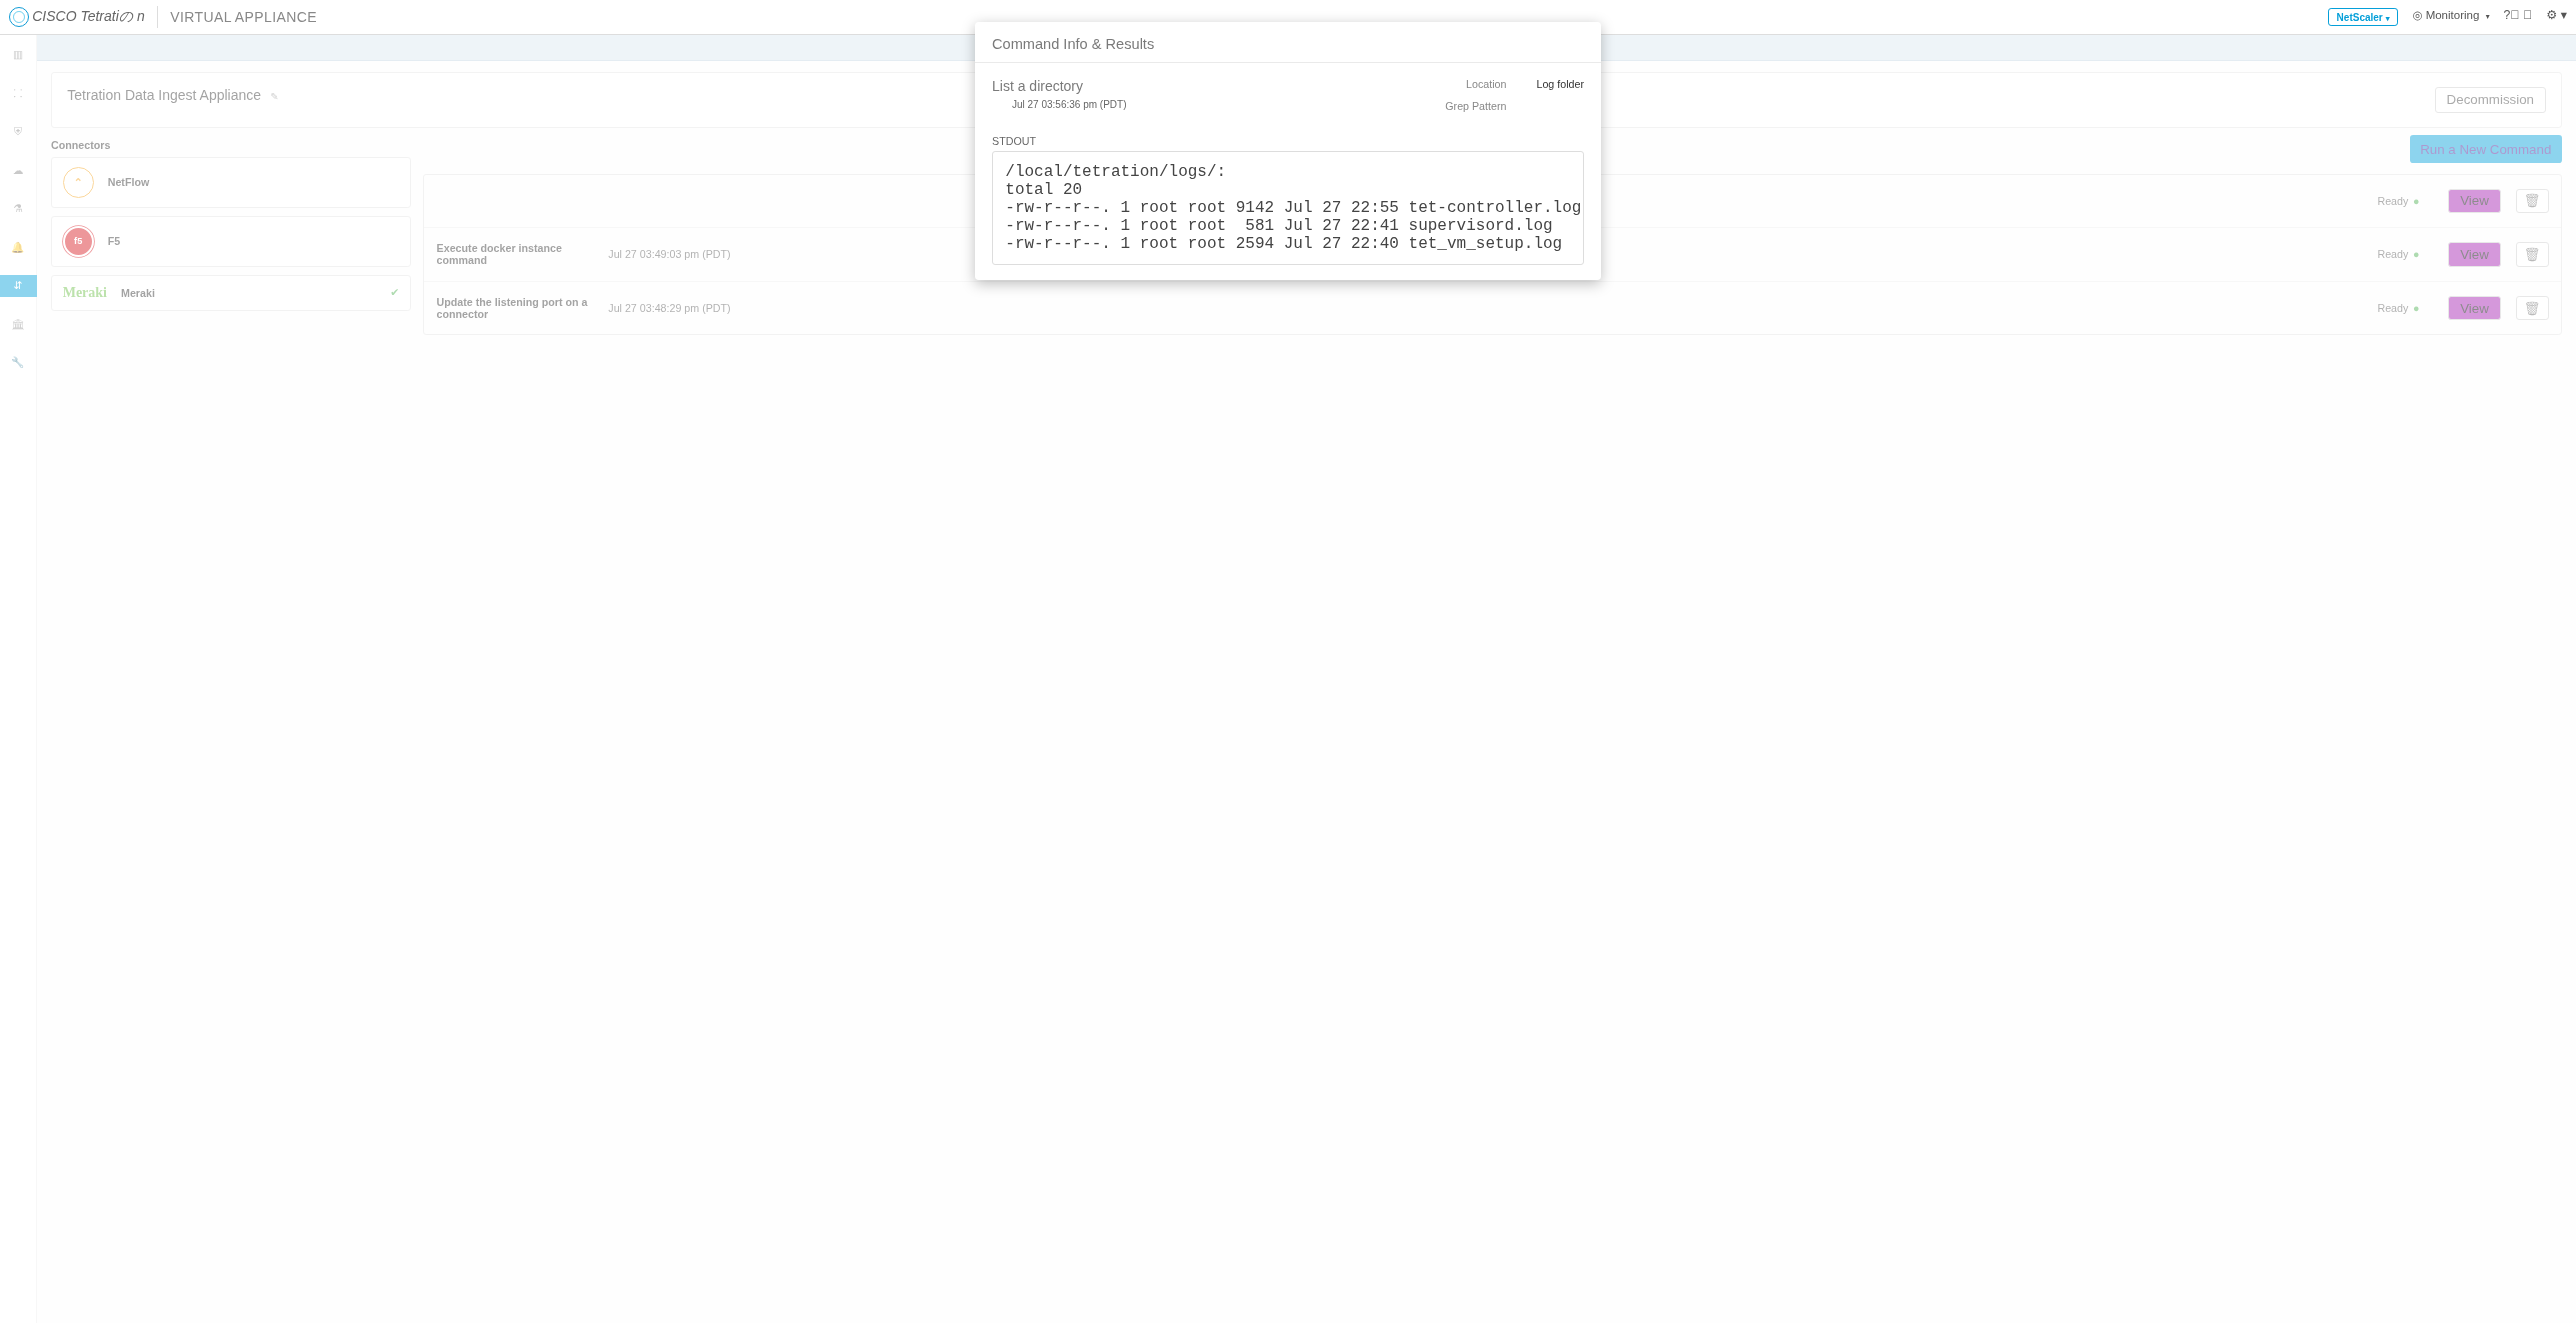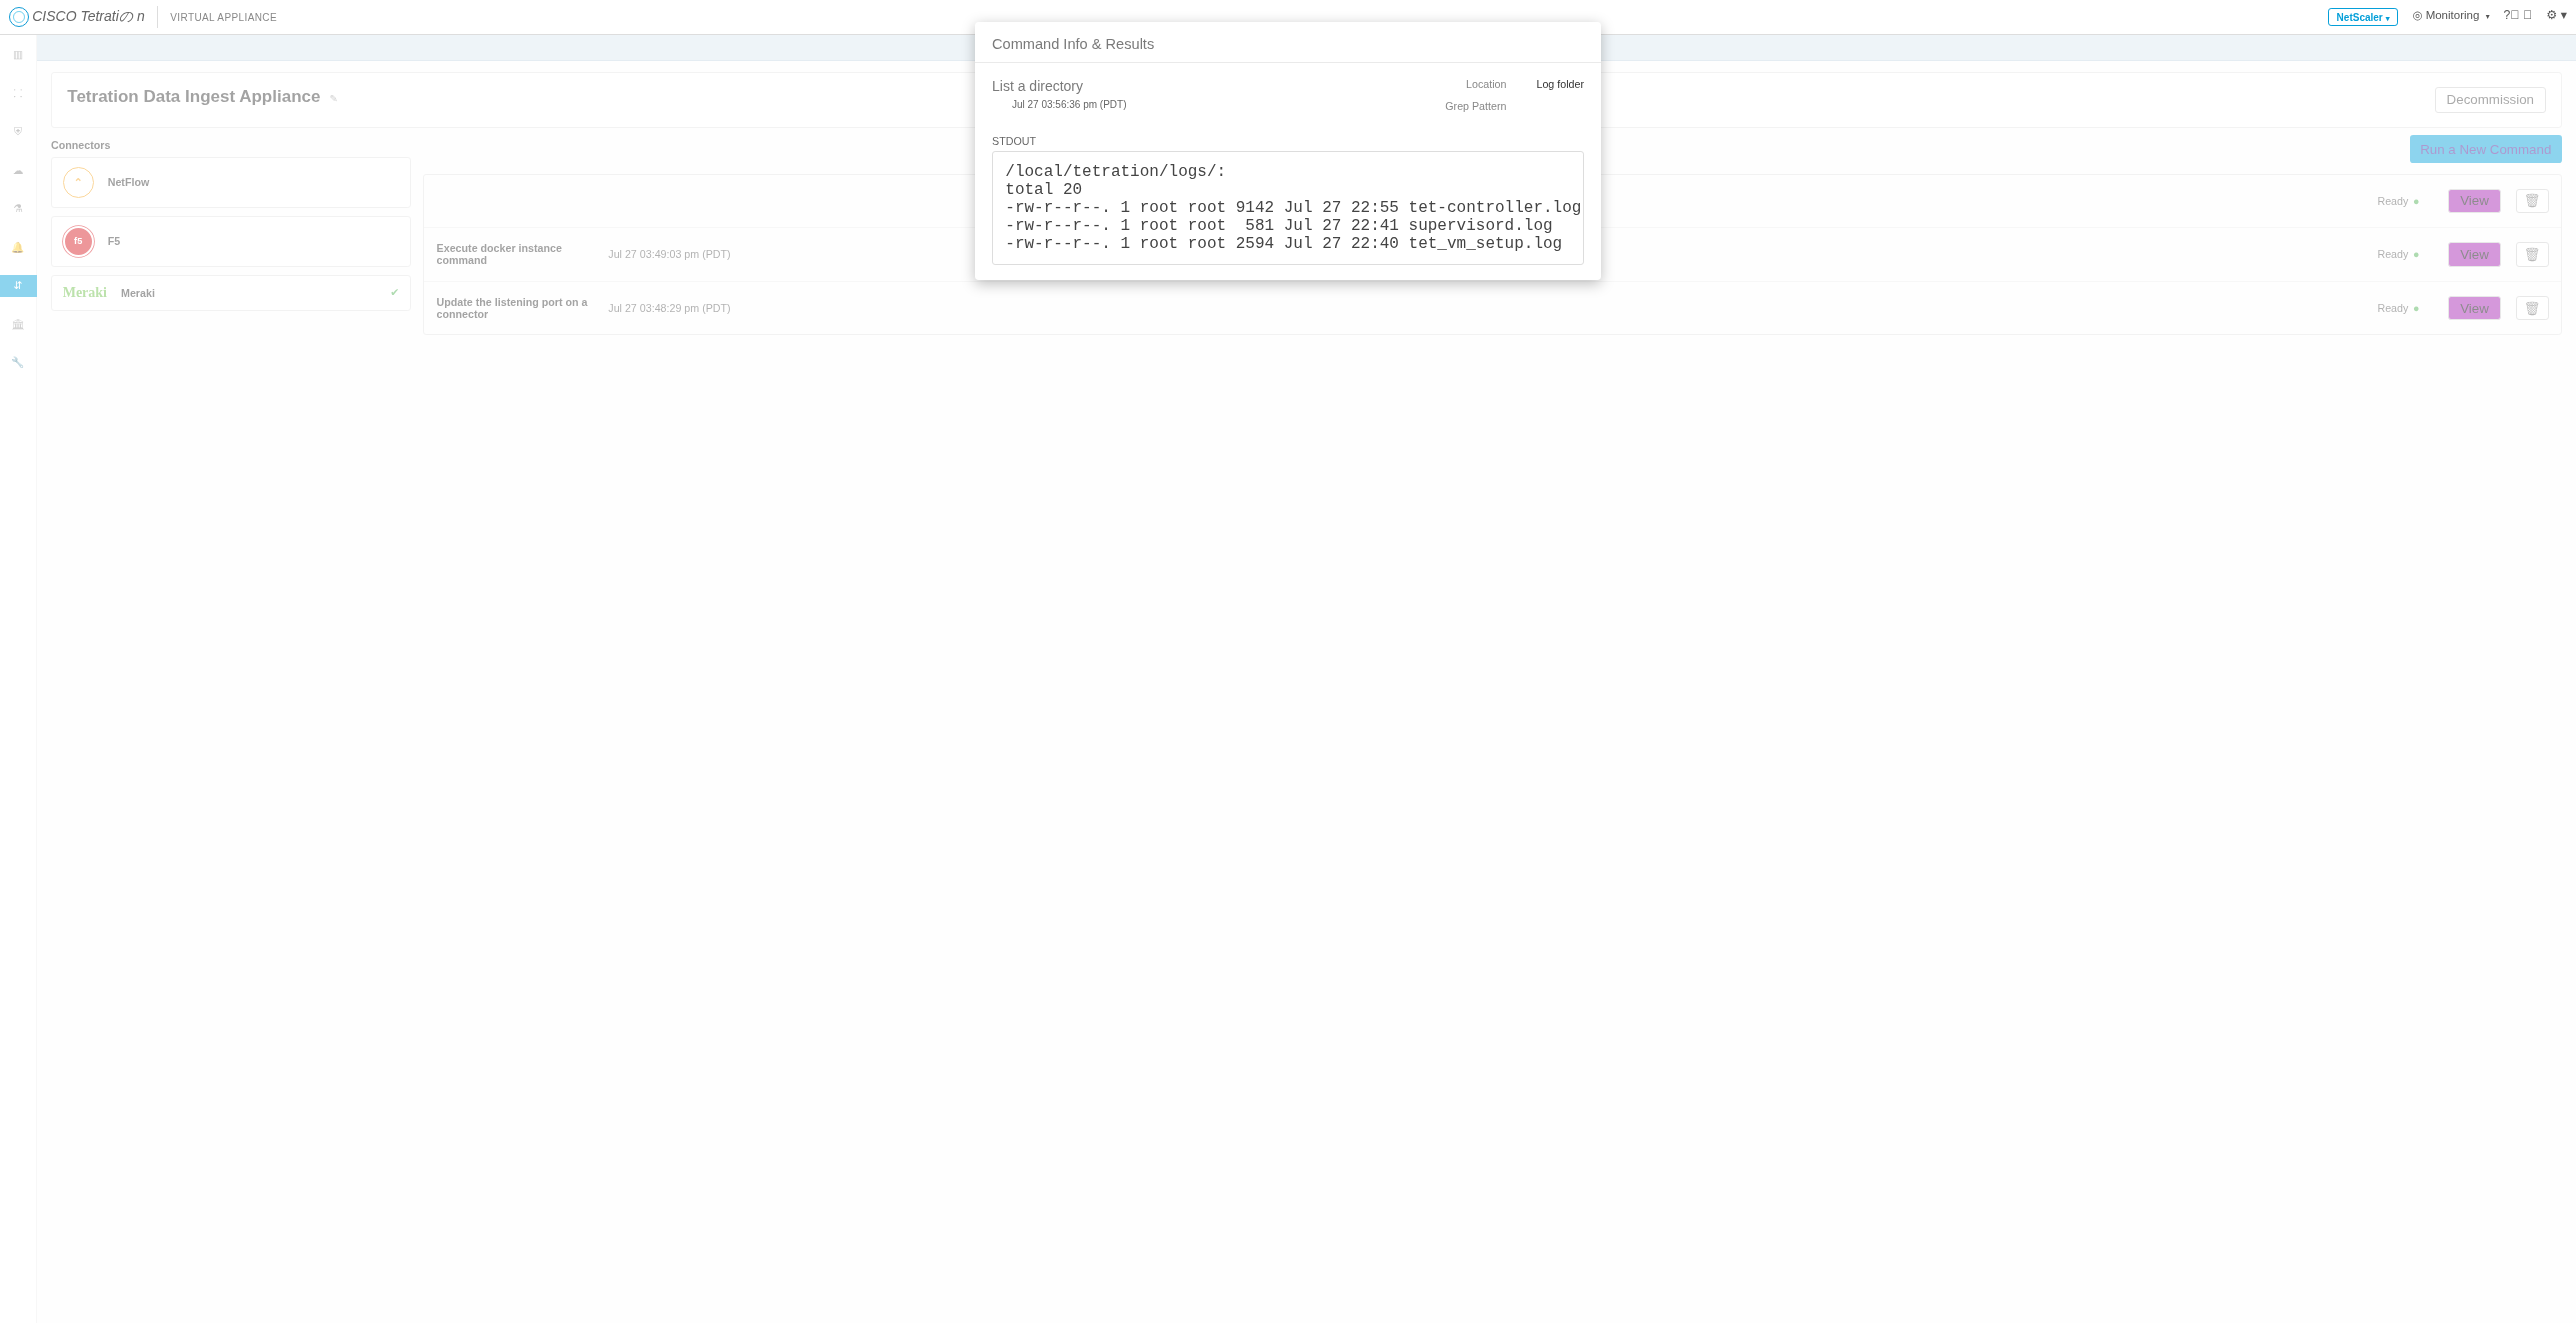--- a/index.html
+++ b/index.html
@@ -5,41 +5,41 @@
   * { box-sizing: border-box; margin: 0; padding: 0; }
   body { font-family: Arial, Helvetica, sans-serif; font-size: 10.7px; color: #333; background: #fff; overflow: hidden; }
 
   
   .topbar { height: 35px; display: flex; align-items: center; border-bottom: 0.8px solid #ddd; padding: 0 9.2px; }
   .logo-area { display: flex; align-items: center; gap: 3px; }
   .logo-circle { width: 20px; height: 20px; border: 1.5px solid #0e9bd6; border-radius: 50%; position: relative; }
   .logo-circle::after { content: ""; position: absolute; inset: 3.1px; border: 1.5px solid #6dd0f0; border-radius: 50%; }
   .logo-text { font-size: 14px; font-style: italic; font-weight: 300; color: #666; }
   .vbar { width: 0.8px; height: 21.5px; background: #ddd; margin: 0 12.3px; }
-  .sub-title { color: #888; font-size: 10px; letter-spacing: 0.4px; }
+  .sub-title { color: #888; font-size: 14px; letter-spacing: 0.4px; }
   .top-right { margin-left: auto; display: flex; gap: 14px; }
   .scope-pill { border: 1.5px solid #049fd9; border-radius: 3.1px; padding: 2.3px 7.7px; color: #049fd9; font-weight: bold; font-size: 10px; background: #fff; }
   .scope-pill .caret,
   .mon .caret { font-size: 7.7px; margin-left: 3.1px; }
   .mon { color: #555; font-size: 11.5px; }
   .top-icon { color: #555; font-size: 12.3px; }
 
   
   .leftnav { position: fixed; top: 35px; bottom: 0; left: 0; width: 37px; background: #fff; border-right: 0.8px solid #eee; display: flex; flex-direction: column; align-items: center; padding-top: 9.2px; gap: 17px; }
   .leftnav-item { width: 37px; height: 21.5px; display: flex; align-items: center; justify-content: center; color: #888; font-size: 10.7px; }
   .leftnav-item.active { background: #049fd9; color: #fff; }
 
   
   .main { position: fixed; top: 35px; left: 37px; right: 0; bottom: 0; background: #fdfdfd; overflow: auto; }
   .banner { height: 26px; background: #d9e7f0; border-bottom: 0.8px solid #c4d6e2; }
   .page-pad { padding: 10.7px 14px; }
 
   .panel { background: #fff; border: 0.8px solid #e5e5e5; border-radius: 3.1px; padding: 14px 15.3px; }
   .panel.h1row { display: flex; align-items: flex-start; }
-  .appliance-title { font-size: 17px; font-weight: bold; }
+  .appliance-title { font-size: 14px; font-weight: normal; }
   .edit-icon { color: #999; font-size: 10px; margin-left: 6.1px; }
   .decom-btn { margin-left: auto; border: 0.8px solid #ccc; background: #fff; padding: 4.6px 10.7px; border-radius: 3.1px; color: #444; }
 
   .cols { display: flex; gap: 12.3px; margin-top: 10.7px; }
   .col-left { width: 360px; }
   .col-right { flex: 1; }
 
   .section-label { font-weight: bold; margin-bottom: 6.1px; }
   .conn-row { display: flex; align-items: center; gap: 14px; border: 0.8px solid #e3e3e3; border-radius: 3.1px; padding: 9.2px 10.7px; margin-bottom: 7.7px; background: #fff; }
   .conn-logo { width: 31px; height: 31px; border-radius: 50%; display: flex; align-items: center; justify-content: center; font-weight: bold; }

